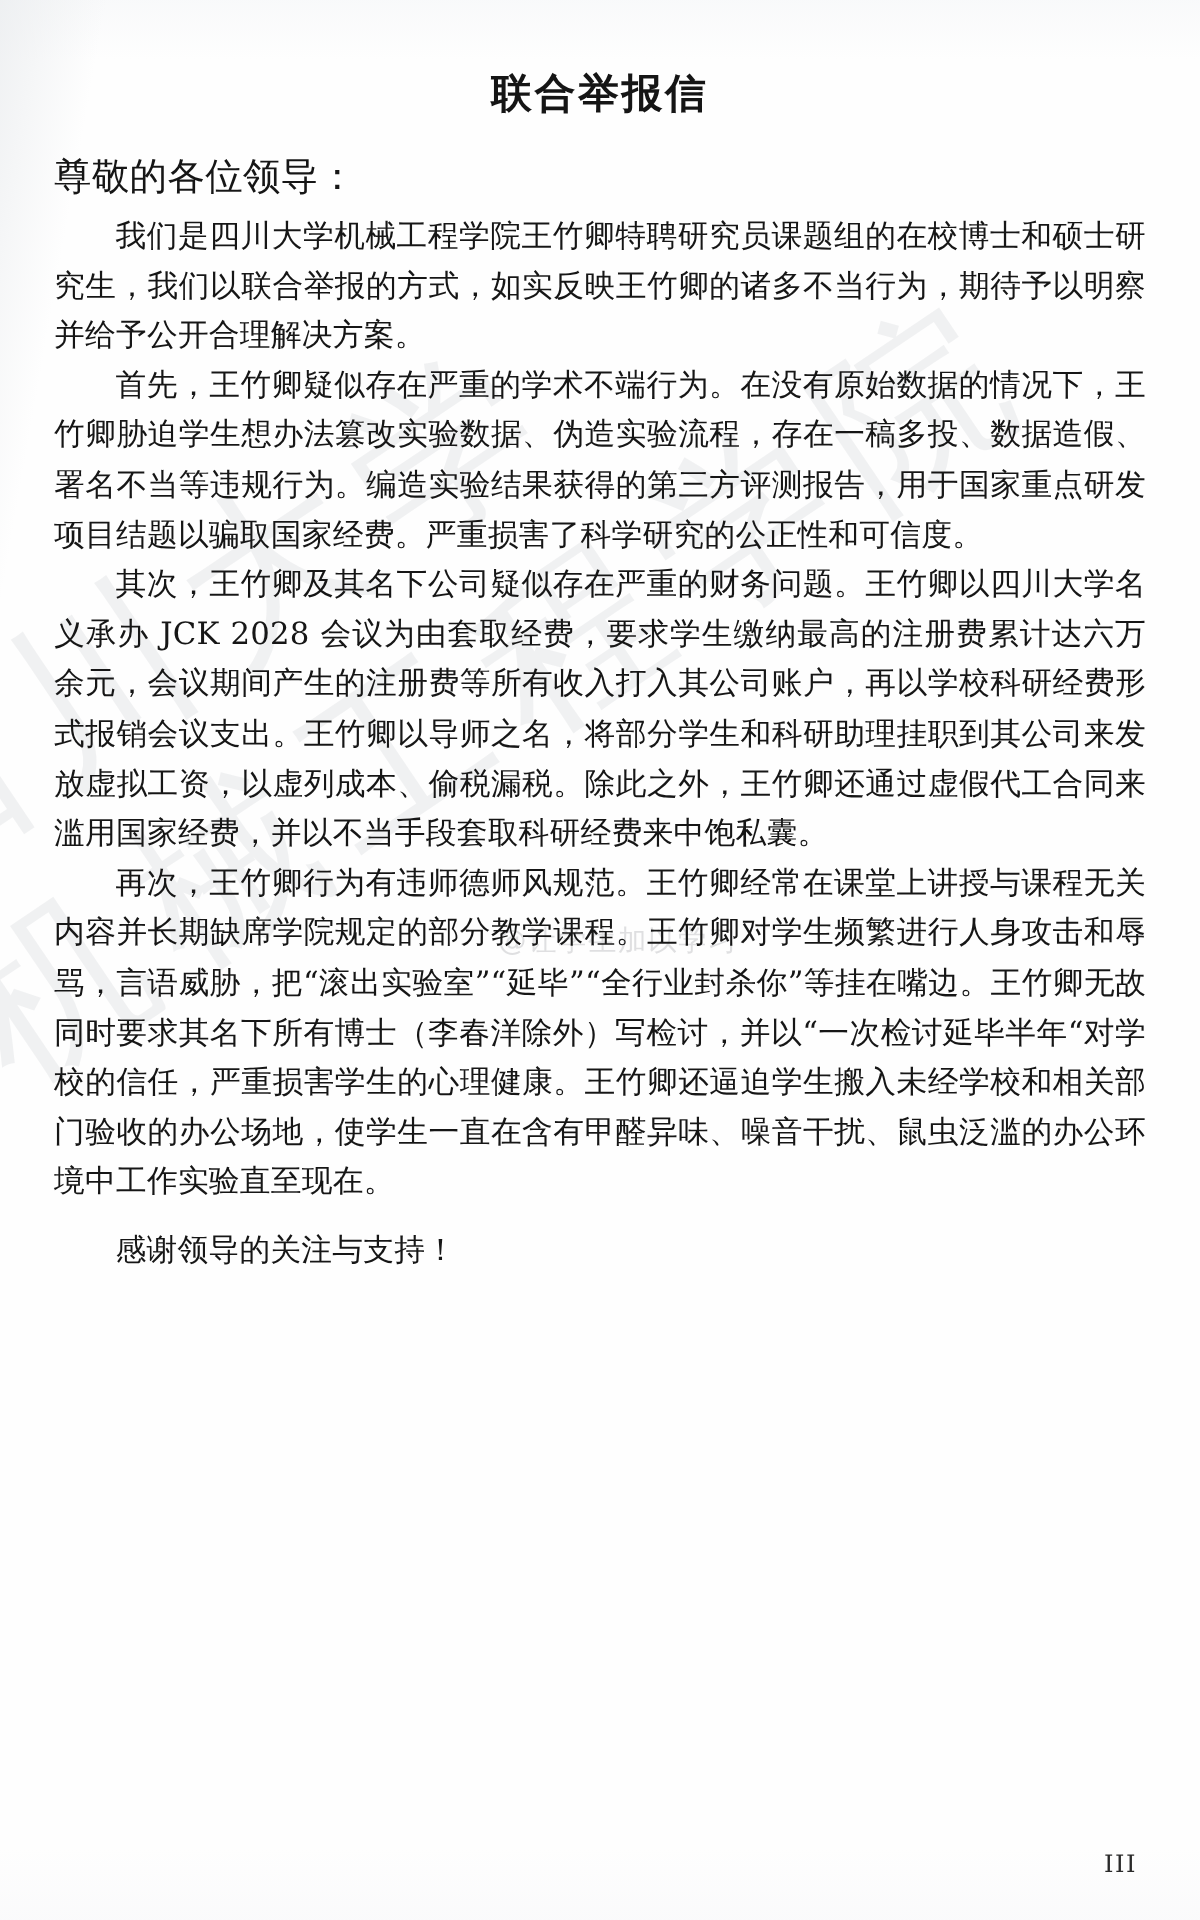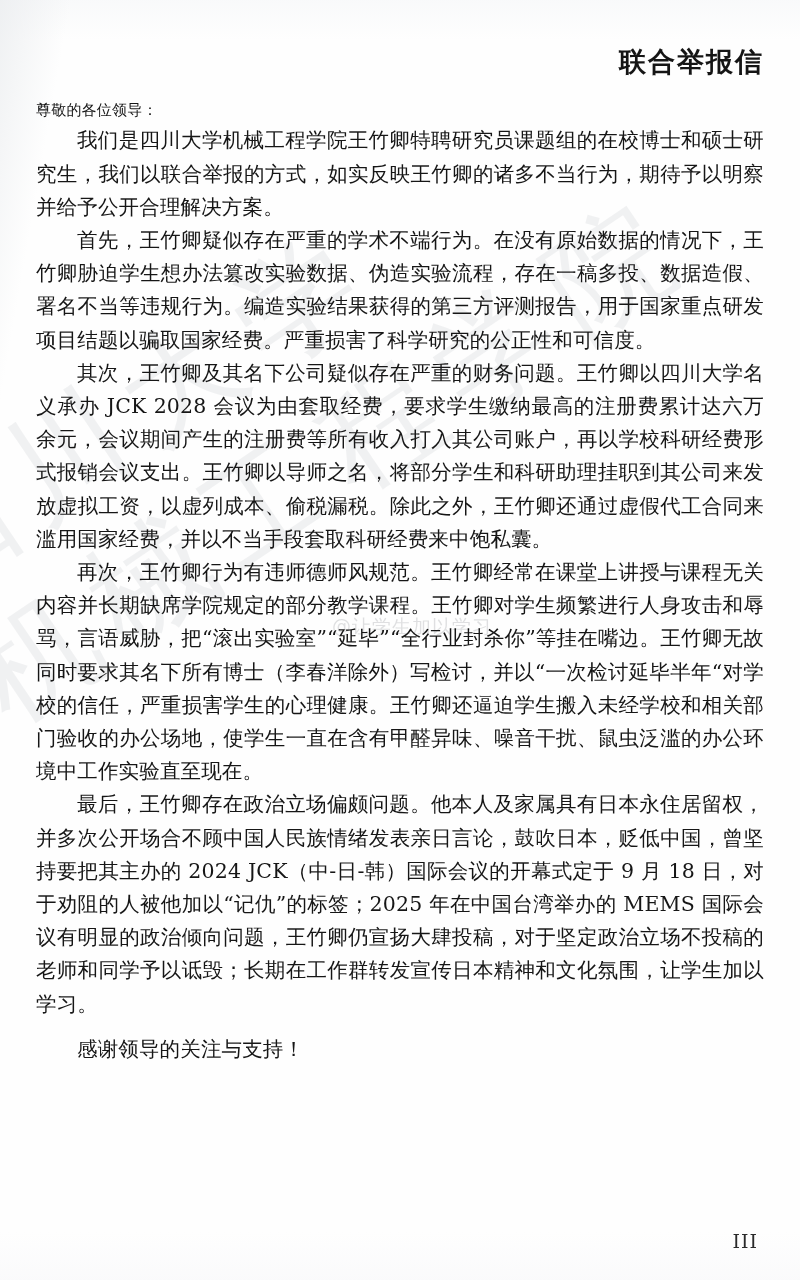--- a/index.html
+++ b/index.html
@@ -58,31 +58,31 @@
   .bg-watermark .wm-line { display:block; }
 
   
   .content {
     position: relative;
     z-index: 4;
     padding: 0 36px;
   }
 
   .doc-title {
-    text-align: right;
+    text-align: center;
     font-size: 27px;
     font-weight: 700;
     letter-spacing: 2px;
     margin: 44px 0 18px 0;
     color: #151515;
     font-family: "DejaVu Serif", "Liberation Serif", serif;
   }
 
   .salutation {
-    font-size: 15px;
+    font-size: 25px;
     line-height: 1.62;
     color: #161616;
     margin: 0 0 2px 0;
     letter-spacing: 0.2px;
   }
 
   p.para {
     font-size: 20.5px;
     line-height: 1.62;
     color: #161616;
@@ -97,21 +97,21 @@
   p.para.thanks {
     text-align: left;
     margin-top: 12px;
   }
 
   .page-number {
     position: absolute;
     right: 42px;
     bottom: 28px;
     z-index: 7;
-    font-size: 19px;
+    font-size: 16px;
     color: #2a2a2a;
     font-family: "DejaVu Serif", "Liberation Serif", serif;
     letter-spacing: 1px;
   }
 
   
   .mid-watermark {
     position: absolute;
     left: 332px;
     top: 614px;
@@ -142,21 +142,20 @@
   <div class="content">
 
     <h1 class="doc-title">联合举报信</h1>
 
     <div class="salutation">尊敬的各位领导：</div>
 
     <p class="para">我们是四川大学机械工程学院王竹卿特聘研究员课题组的在校博士和硕士研究生，我们以联合举报的方式，如实反映王竹卿的诸多不当行为，期待予以明察并给予公开合理解决方案。</p>
     <p class="para">首先，王竹卿疑似存在严重的学术不端行为。在没有原始数据的情况下，王竹卿胁迫学生想办法篡改实验数据、伪造实验流程，存在一稿多投、数据造假、署名不当等违规行为。编造实验结果获得的第三方评测报告，用于国家重点研发项目结题以骗取国家经费。严重损害了科学研究的公正性和可信度。</p>
     <p class="para">其次，王竹卿及其名下公司疑似存在严重的财务问题。王竹卿以四川大学名义承办 JCK 2028 会议为由套取经费，要求学生缴纳最高的注册费累计达六万余元，会议期间产生的注册费等所有收入打入其公司账户，再以学校科研经费形式报销会议支出。王竹卿以导师之名，将部分学生和科研助理挂职到其公司来发放虚拟工资，以虚列成本、偷税漏税。除此之外，王竹卿还通过虚假代工合同来滥用国家经费，并以不当手段套取科研经费来中饱私囊。</p>
     <p class="para">再次，王竹卿行为有违师德师风规范。王竹卿经常在课堂上讲授与课程无关内容并长期缺席学院规定的部分教学课程。王竹卿对学生频繁进行人身攻击和辱骂，言语威胁，把“滚出实验室”“延毕”“全行业封杀你”等挂在嘴边。王竹卿无故同时要求其名下所有博士（李春洋除外）写检讨，并以“一次检讨延毕半年“对学校的信任，严重损害学生的心理健康。王竹卿还逼迫学生搬入未经学校和相关部门验收的办公场地，使学生一直在含有甲醛异味、噪音干扰、鼠虫泛滥的办公环境中工作实验直至现在。</p>
-    <p class="para">最后，王竹卿存在政治立场偏颇问题。他本人及家属具有日本永住居留权，并多次公开场合不顾中国人民族情绪发表亲日言论，鼓吹日本，贬低中国，曾坚持要把其主办的 2024 JCK（中-日-韩）国际会议的开幕式定于 9 月 18 日，对于劝阻的人被他加以“记仇”的标签；2025 年在中国台湾举办的 MEMS 国际会议有明显的政治倾向问题，王竹卿仍宣扬大肆投稿，对于坚定政治立场不投稿的老师和同学予以诋毁；长期在工作群转发宣传日本精神和文化氛围，让学生加以学习。</p>
 
     <p class="para thanks">感谢领导的关注与支持！</p>
 
   </div>
 
   <div class="page-number">III</div>
 
 </div>
 
 </body></html>

